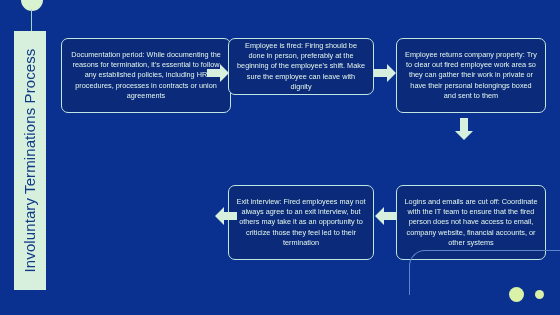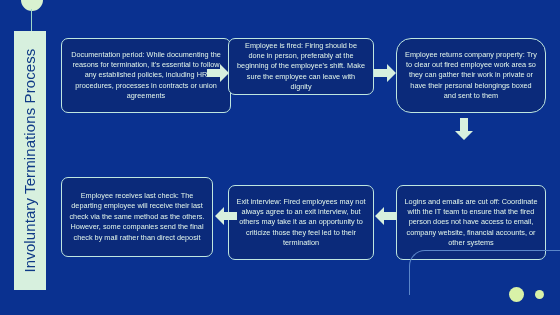--- a/index.html
+++ b/index.html
@@ -62,21 +62,21 @@
   .pbox p{
     margin:0;
     text-align:center;
     color:#e2f5ea;
     font-size:7.3px;
     line-height:1.42;
   }
 
   .b1{left:61px; top:38px;  width:170px;height:75px;}
   .b2{left:228px;top:38px;  width:146px;height:57px;}
-  .b3{left:396px;top:38px;  width:150px;height:75px;border-radius:15px;}
+  .b3{left:396px;top:38px;  width:150px;height:75px;}
   .b4{left:396px;top:185px; width:150px;height:75px;align-items:center;}
   .b5{left:228px;top:185px; width:146px;height:75px;}
   .b6{left:61px; top:177px; width:152px;height:80px;}
 
   
   .arrow{position:absolute;}
   .arrow svg{display:block;}
 
   .a1{left:207px;top:64px;}
   .a2{left:374px;top:64px;}
@@ -104,23 +104,20 @@
   </div>
   <div class="pbox b3">
     <p>Employee returns company property: Try to clear out fired employee work area so they can gather their work in private or have their personal belongings boxed and sent to them</p>
   </div>
   <div class="pbox b4">
     <p>Logins and emails are cut off: Coordinate with the IT team to ensure that the fired person does not have access to email, company website, financial accounts, or other systems</p>
   </div>
   <div class="pbox b5">
     <p>Exit interview: Fired employees may not always agree to an exit interview, but others may take it as an opportunity to criticize those they feel led to their termination</p>
   </div>
-  <div class="pbox b6">
-    <p>Employee receives last check: The departing employee will receive their last check via the same method as the others. However, some companies send the final check by mail rather than direct deposit</p>
-  </div>
 
   <div class="arrow a1">
     <svg width="22" height="18" viewBox="0 0 22 18">
       <polygon points="0,5 13,5 13,0 22,9 13,18 13,13 0,13" fill="#d7f0de"></polygon>
     </svg>
   </div>
   <div class="arrow a2">
     <svg width="22" height="18" viewBox="0 0 22 18">
       <polygon points="0,5 13,5 13,0 22,9 13,18 13,13 0,13" fill="#d7f0de"></polygon>
     </svg>

